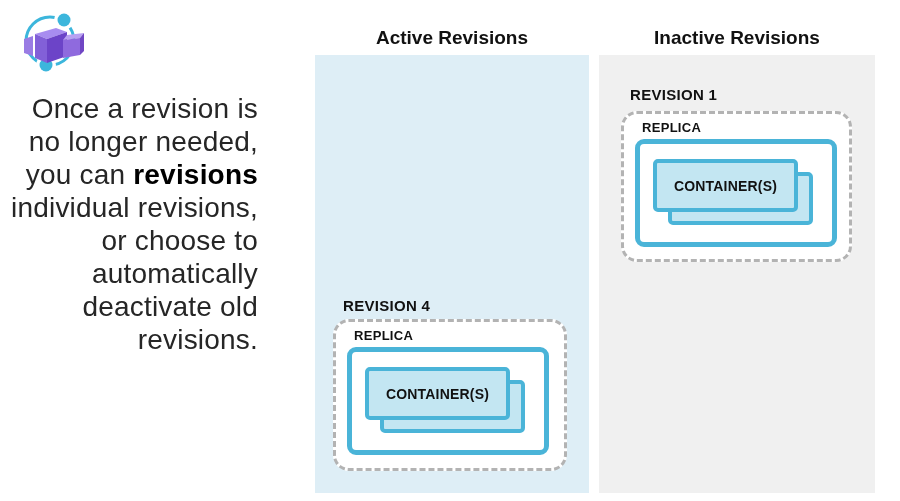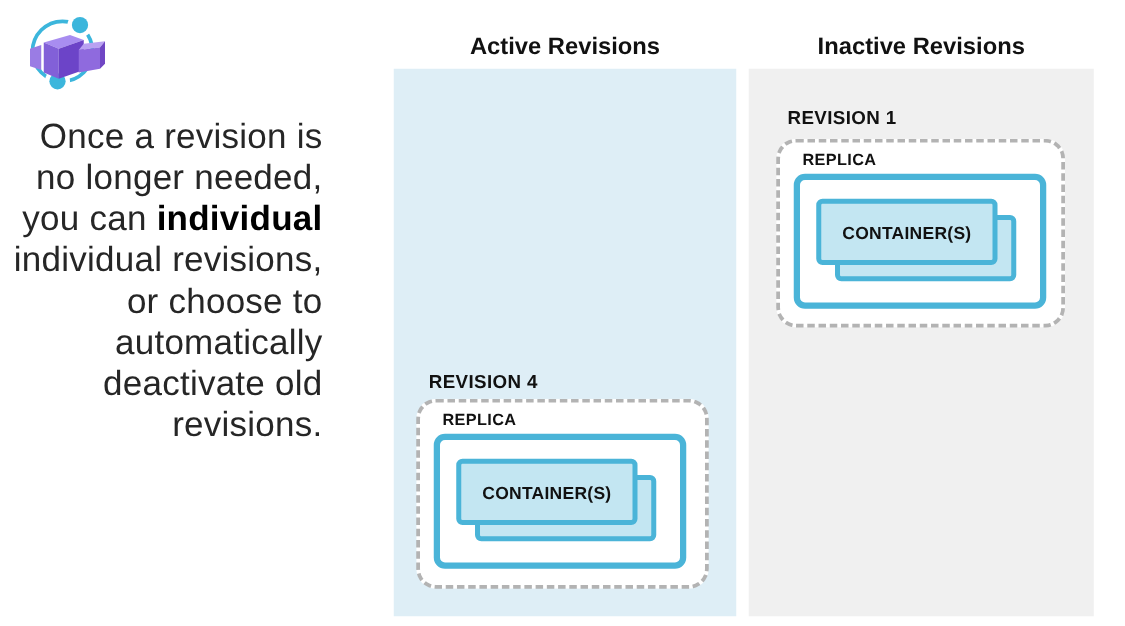--- a/index.html
+++ b/index.html
@@ -143,21 +143,21 @@
       <polygon points="15,24 27,29 27,53 15,48" fill="#8260d8"></polygon>
       <polygon points="27,29 47,22 47,46 27,53" fill="#6c44c8"></polygon>
       <polygon points="43,30 47,25 64,23 60,28" fill="#b9a1f2"></polygon>
       <polygon points="43,30 60,28 60,45 43,48" fill="#8f6ade"></polygon>
       <polygon points="60,28 64,23 64,41 60,45" fill="#7046c4"></polygon>
     </svg>
   </div>
 
   <div class="intro"><span>Once a revision is
 no longer needed,
-you can </span><strong>individual</strong><span>
+you can </span><strong>revisions</strong><span>
 individual revisions,
 or choose to
 automatically
 deactivate old
 revisions.</span></div>
 
   <div class="col-header inactive">Inactive Revisions</div>
   <div class="col-header active">Active Revisions</div>
 
   <div class="panel active">

